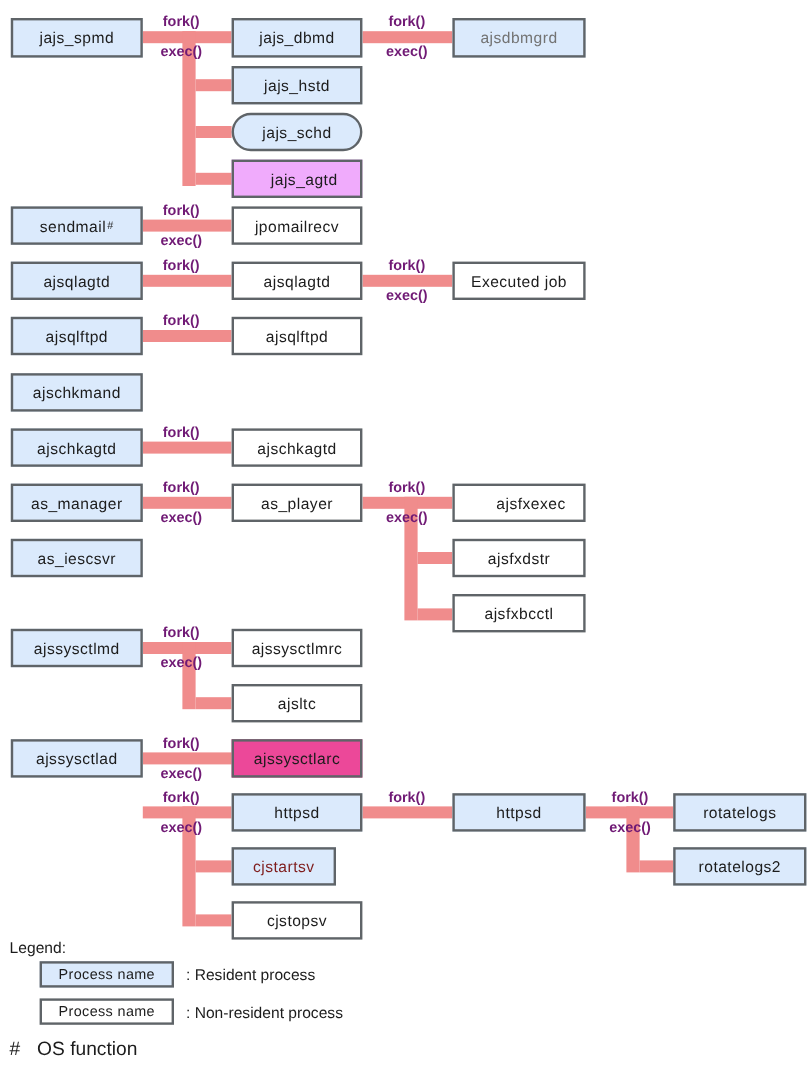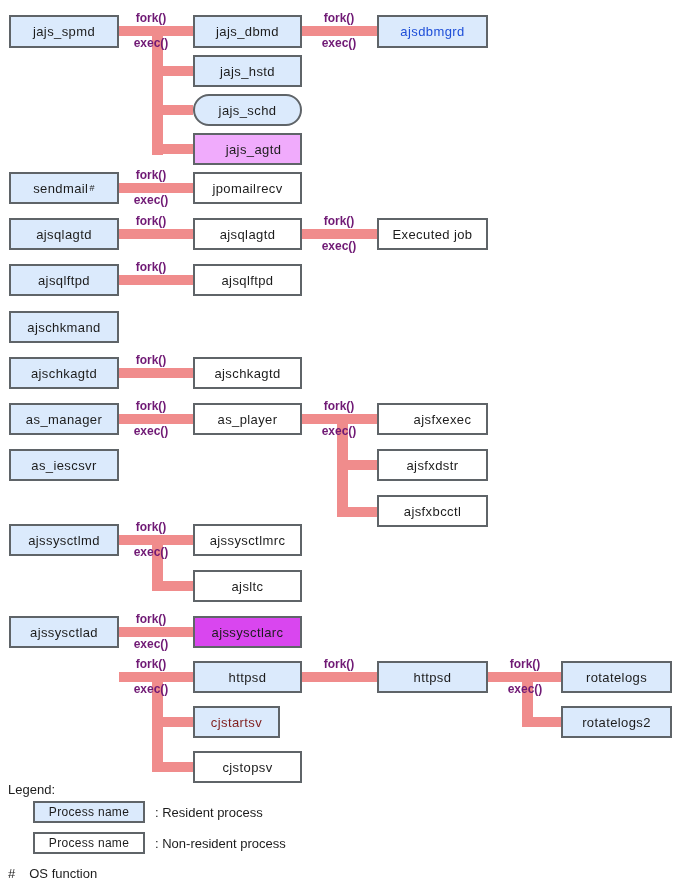--- a/index.html
+++ b/index.html
@@ -50,21 +50,21 @@
     width:112px;height:22px;
     font-size:12px;
     letter-spacing:0.3px;
   }
   .legend-desc{
     position:absolute;left:155px;
     font-size:13px;color:#1c1c1c;
   }
   .legend-footnote{
     position:absolute;left:8px;top:866px;
-    font-size:13px;color:#1c1c1c;
+    font-size:16px;color:#1c1c1c;
   }
   .legend-footnote .marker{display:inline-block;margin-right:14px;}
 </style>
 </head>
 <body>
 
 <div id="page">
   <div id="diagram">
       <div class="seg" style="left: 119px; top: 26px; width: 74px; height: 10px; background: rgb(240, 140, 140);"></div>
       <div class="seg" style="left: 302px; top: 26px; width: 75px; height: 10px; background: rgb(240, 140, 140);"></div>
@@ -93,21 +93,21 @@
       <div class="seg" style="left: 163px; top: 717px; width: 30px; height: 10px; background: rgb(240, 140, 140);"></div>
       <div class="seg" style="left: 163px; top: 762px; width: 30px; height: 10px; background: rgb(240, 140, 140);"></div>
       <div class="seg" style="left: 522px; top: 672px; width: 11px; height: 55px; background: rgb(240, 140, 140);"></div>
       <div class="seg" style="left: 533px; top: 717px; width: 28px; height: 10px; background: rgb(240, 140, 140);"></div>
       <div class="pbox resident" style="left: 9px; top: 15px; width: 110px; height: 33px; background: rgb(219, 234, 252); border-color: rgb(95, 100, 104); color: rgb(28, 28, 28);">
         <span>jajs_spmd</span>
       </div>
       <div class="pbox resident" style="left: 193px; top: 15px; width: 109px; height: 33px; background: rgb(219, 234, 252); border-color: rgb(95, 100, 104); color: rgb(28, 28, 28);">
         <span>jajs_dbmd</span>
       </div>
-      <div class="pbox resident" style="left: 377px; top: 15px; width: 111px; height: 33px; background: rgb(219, 234, 252); border-color: rgb(95, 100, 104); color: #1d4ed8;">
+      <div class="pbox resident" style="left: 377px; top: 15px; width: 111px; height: 33px; background: rgb(219, 234, 252); border-color: rgb(95, 100, 104); color: #737373;">
         <span>ajsdbmgrd</span>
       </div>
       <div class="pbox resident" style="left: 193px; top: 55px; width: 109px; height: 32px; background: rgb(219, 234, 252); border-color: rgb(95, 100, 104); color: rgb(28, 28, 28);">
         <span>jajs_hstd</span>
       </div>
       <div class="pbox resident" style="left: 193px; top: 94px; width: 109px; height: 32px; background: rgb(219, 234, 252); border-color: rgb(95, 100, 104); color: rgb(28, 28, 28); border-radius: 16px;">
         <span>jajs_schd</span>
       </div>
       <div class="pbox resident" style="left: 193px; top: 133px; width: 109px; height: 32px; background: #f0abfc; border-color: rgb(95, 100, 104); color: rgb(28, 28, 28); padding-left: 12px;">
         <span>jajs_agtd</span>
@@ -166,21 +166,21 @@
       </div>
       <div class="pbox nonresident" style="left: 193px; top: 524px; width: 109px; height: 32px; background: rgb(255, 255, 255); border-color: rgb(95, 100, 104); color: rgb(28, 28, 28);">
         <span>ajssysctlmrc</span>
       </div>
       <div class="pbox nonresident" style="left: 193px; top: 570px; width: 109px; height: 32px; background: rgb(255, 255, 255); border-color: rgb(95, 100, 104); color: rgb(28, 28, 28);">
         <span>ajsltc</span>
       </div>
       <div class="pbox resident" style="left: 9px; top: 616px; width: 110px; height: 32px; background: rgb(219, 234, 252); border-color: rgb(95, 100, 104); color: rgb(28, 28, 28);">
         <span>ajssysctlad</span>
       </div>
-      <div class="pbox nonresident" style="left: 193px; top: 616px; width: 109px; height: 32px; background: #d946ef; border-color: rgb(95, 100, 104); color: rgb(28, 28, 28);">
+      <div class="pbox nonresident" style="left: 193px; top: 616px; width: 109px; height: 32px; background: #ec4899; border-color: rgb(95, 100, 104); color: rgb(28, 28, 28);">
         <span>ajssysctlarc</span>
       </div>
       <div class="pbox resident" style="left: 193px; top: 661px; width: 109px; height: 32px; background: rgb(219, 234, 252); border-color: rgb(95, 100, 104); color: rgb(28, 28, 28);">
         <span>httpsd</span>
       </div>
       <div class="pbox resident" style="left: 377px; top: 661px; width: 111px; height: 32px; background: rgb(219, 234, 252); border-color: rgb(95, 100, 104); color: rgb(28, 28, 28);">
         <span>httpsd</span>
       </div>
       <div class="pbox resident" style="left: 561px; top: 661px; width: 111px; height: 32px; background: rgb(219, 234, 252); border-color: rgb(95, 100, 104); color: rgb(28, 28, 28);">
         <span>rotatelogs</span>

